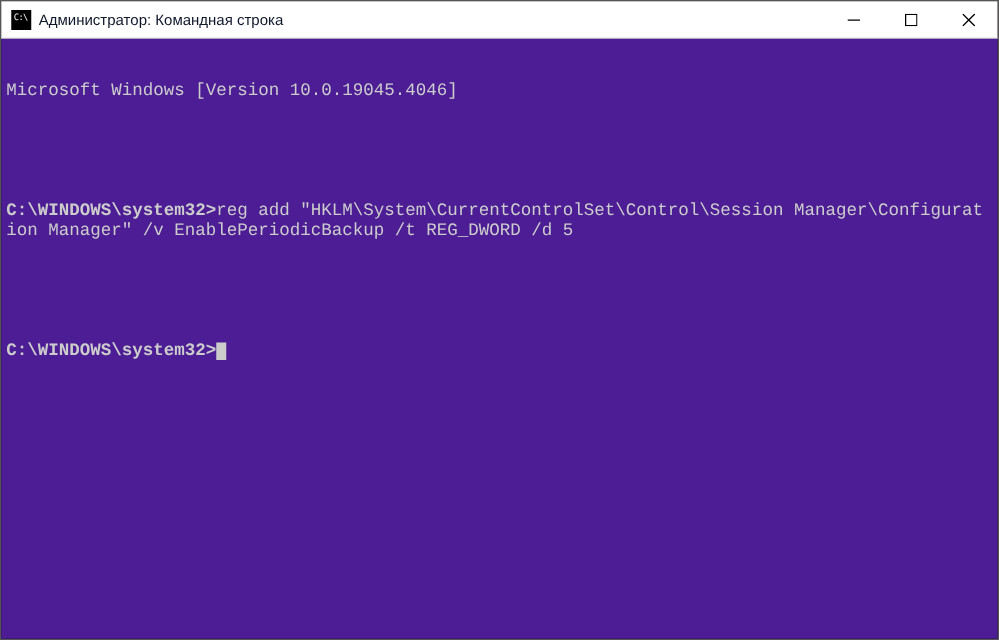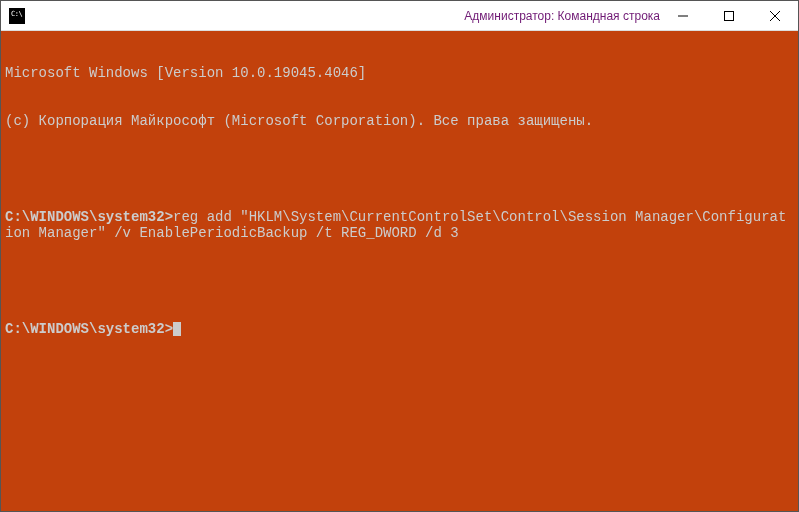--- a/index.html
+++ b/index.html
@@ -46,45 +46,44 @@
       font-size: 7px;
       font-family: "Consolas", monospace;
       letter-spacing: -0.5px;
       line-height: 1;
       position: absolute;
       top: 3px;
       left: 2px;
     }
     .title-text {
       font-size: 12px;
-      color: #701a75;
+      color: #0f172a;
       flex: 1;
       white-space: nowrap;
       overflow: hidden;
-      text-align: right;
     }
     .win-controls {
       display: flex;
       height: 100%;
     }
     .win-btn {
       width: 46px;
       height: 100%;
       display: flex;
       align-items: center;
       justify-content: center;
       cursor: pointer;
     }
     .win-btn svg {
       width: 10px;
       height: 10px;
     }
     .terminal {
       flex: 1;
-      background: #c2410c;
+      background: #4c1d95;
       color: #ccc;
       font-family: "Consolas", "Courier New", monospace;
       font-size: 14px;
       line-height: 16px;
       padding: 2px 4px;
       white-space: pre-wrap;
       word-break: break-all;
       overflow: hidden;
     }
     .terminal-line {
@@ -126,19 +125,18 @@
       <div class="win-btn close">
         <svg viewBox="0 0 10 10">
           <line x1="0" y1="0" x2="10" y2="10" stroke="#000" stroke-width="1"></line>
           <line x1="10" y1="0" x2="0" y2="10" stroke="#000" stroke-width="1"></line>
         </svg>
       </div>
     </div>
   </div>
   <div class="terminal">
     <div class="terminal-line">Microsoft Windows [Version 10.0.19045.4046]</div>
-    <div class="terminal-line">(с) Корпорация Майкрософт (Microsoft Corporation). Все права защищены.</div>
     <div class="terminal-line"> </div>
-    <div class="terminal-line"><span class="prompt-inline">C:\WINDOWS\system32&gt;</span><span>reg add "HKLM\System\CurrentControlSet\Control\Session Manager\Configuration Manager" /v EnablePeriodicBackup /t REG_DWORD /d 3</span></div>
+    <div class="terminal-line"><span class="prompt-inline">C:\WINDOWS\system32&gt;</span><span>reg add "HKLM\System\CurrentControlSet\Control\Session Manager\Configuration Manager" /v EnablePeriodicBackup /t REG_DWORD /d 5</span></div>
     <div class="terminal-line"> </div>
     <div class="terminal-line"><span class="prompt-inline">C:\WINDOWS\system32&gt;</span><span class="cursor"></span></div>
   </div>
 </div>
 
 </body></html>

